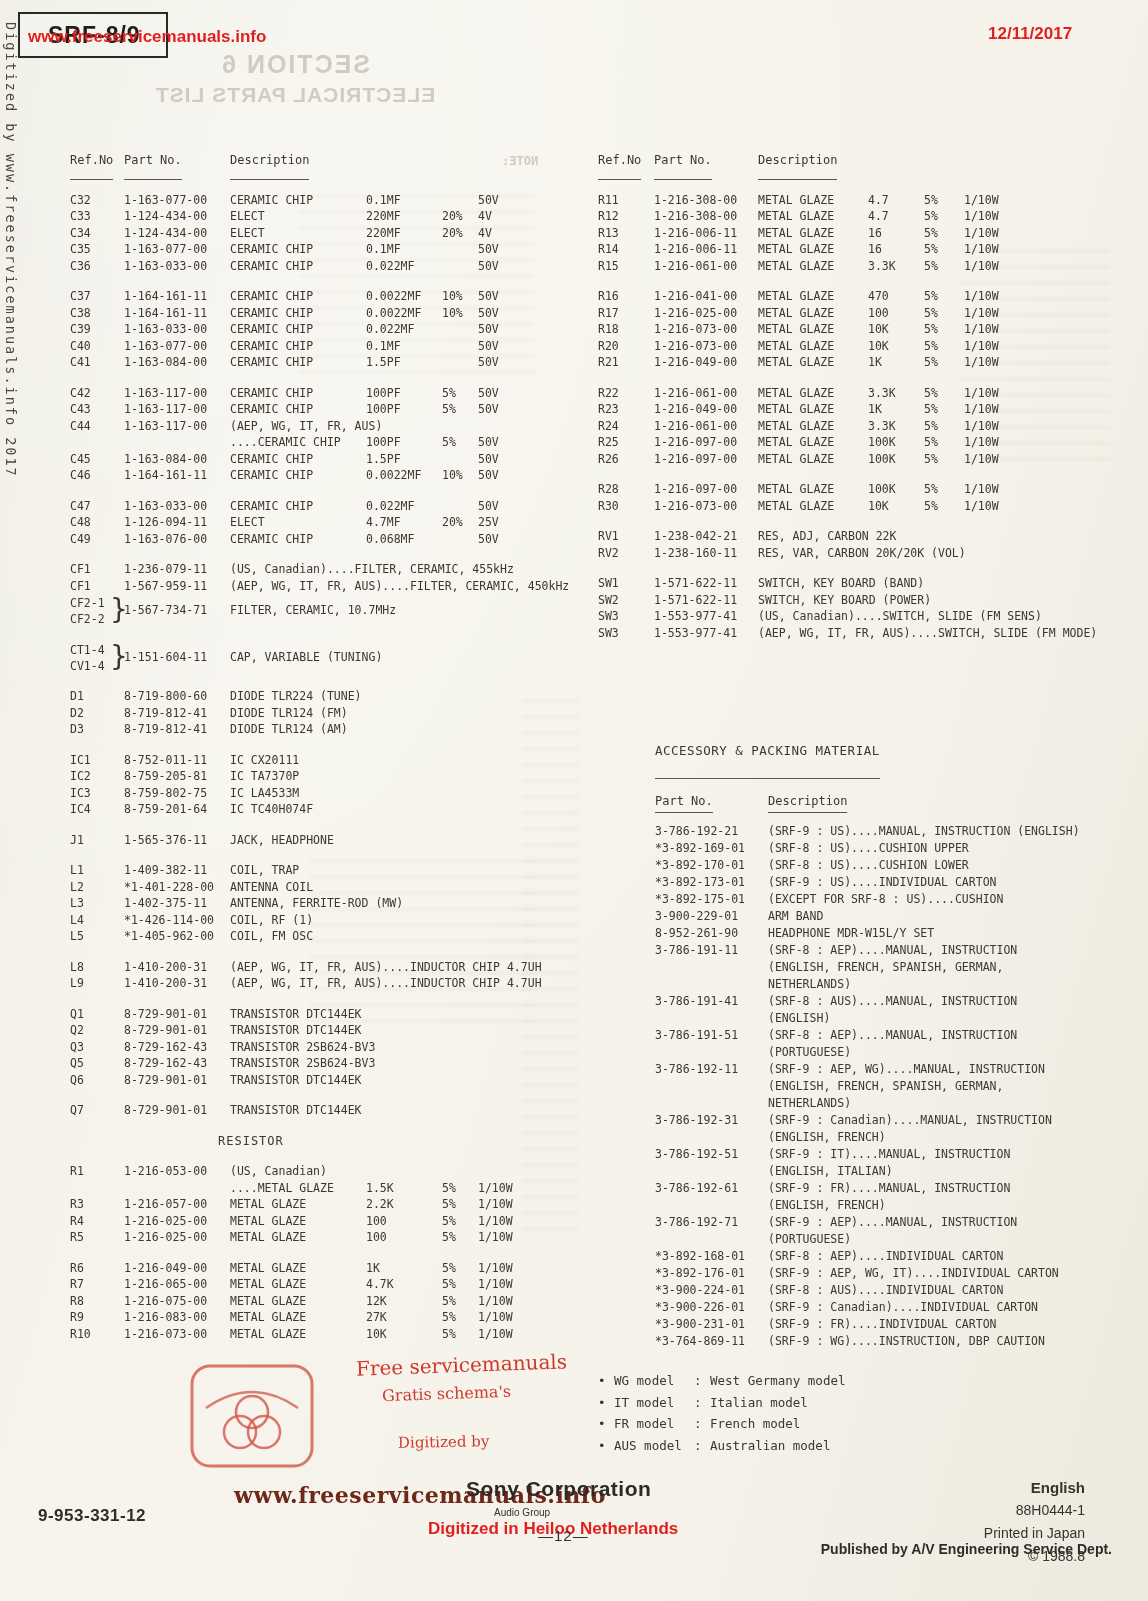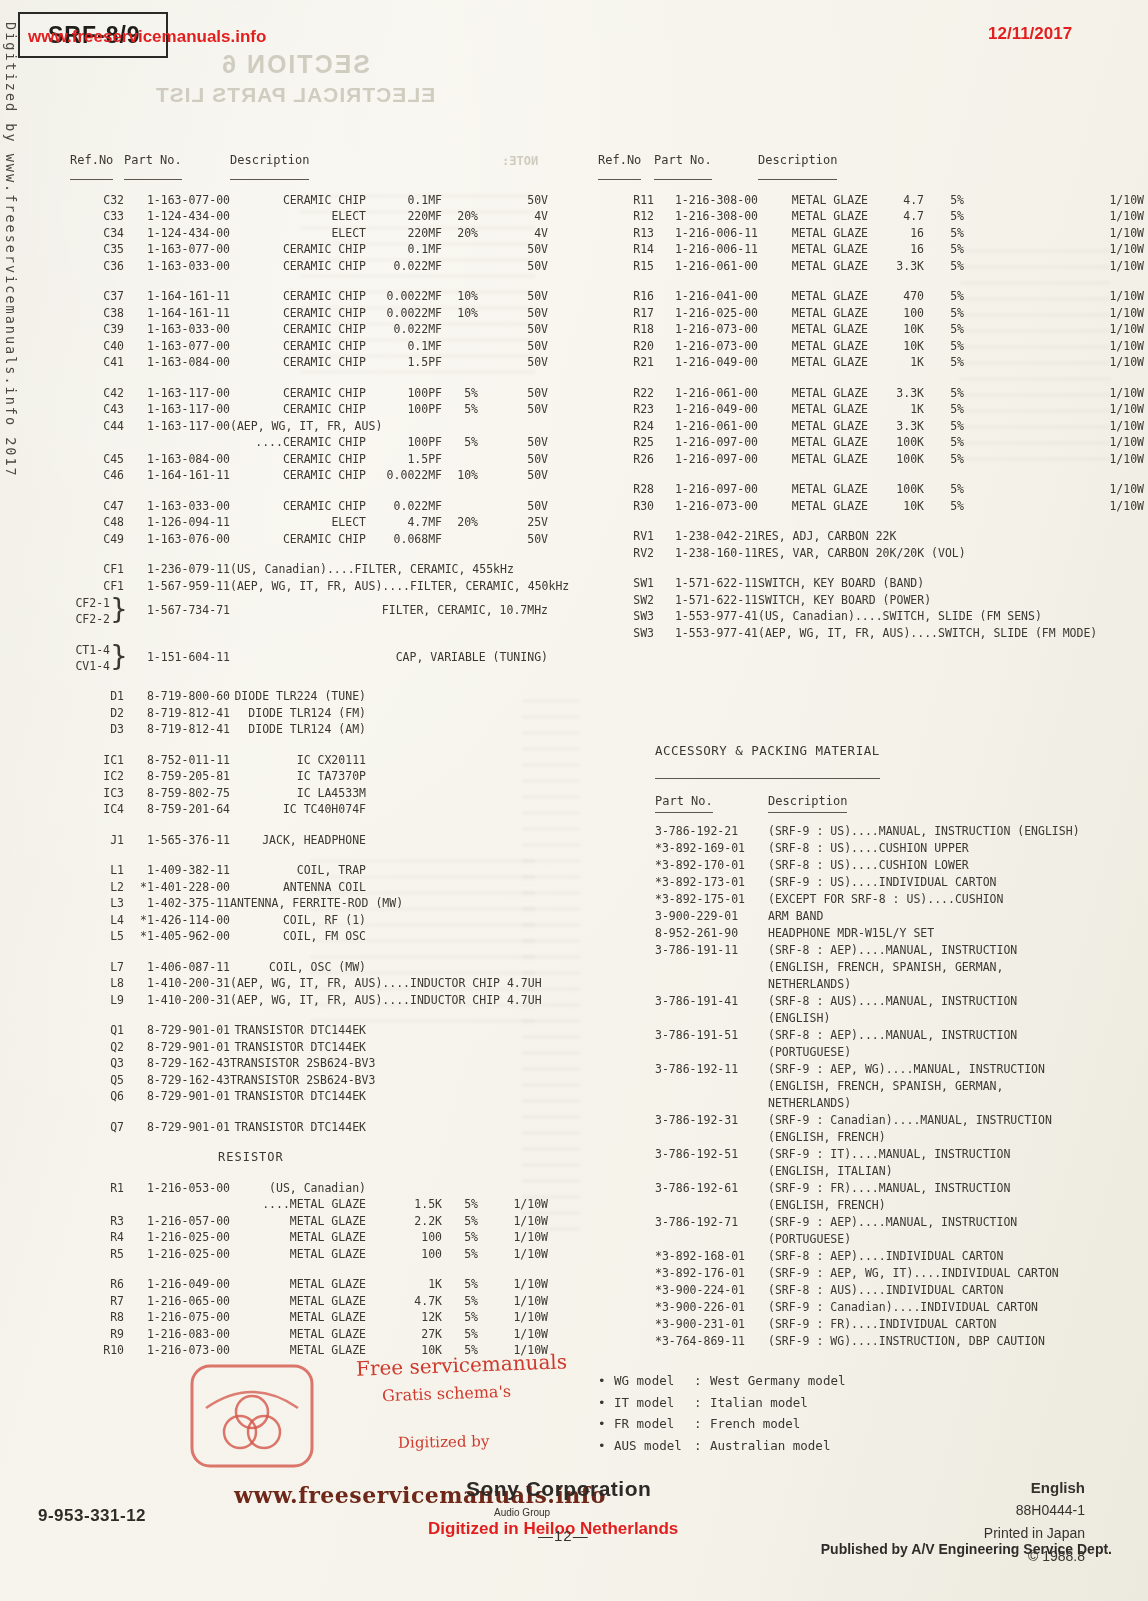--- a/index.html
+++ b/index.html
@@ -34,21 +34,21 @@
   .side-text { position:absolute; left:3px; top:22px; height:1460px;
     writing-mode:vertical-rl; font-size:13.5px; letter-spacing:2px; color:#4b4840; }
   
   .col { position:absolute; top:152px; font-size:11.5px; line-height:16.5px; white-space:nowrap; }
   .left-col  { left:70px;  width:478px; }
   .right-col { left:598px; width:546px; }
   .tbl-head { display:grid; margin-bottom:12px; font-size:12px; color:#3b3731; }
   .left-col  .tbl-head { grid-template-columns:54px 106px 1fr; }
   .right-col .tbl-head { grid-template-columns:56px 104px 1fr; }
   .tbl-head .u { display:inline-block; border-bottom:1px solid #5b574e; padding-bottom:10px; }
-  .group { margin-bottom:14px;text-align:right; }
+  .group { margin-bottom:14px; }
   .row { display:grid; height:16.5px; }
   .left-col  .row { grid-template-columns:54px 106px 136px 76px 36px 1fr; }
   .right-col .row { grid-template-columns:56px 104px 110px 56px 40px 1fr; }
   .c { overflow:visible; }
   .brace-row { display:flex !important; height:33px; align-items:center; }
   .refs { display:flex; flex-direction:column; justify-content:center; width:40px; }
   .refline { height:16px; line-height:16px; }
   .brace { width:14px; font-size:28px; color:#3b3731; font-family:"DejaVu Sans",sans-serif; }
   .brace-row .part { width:106px; }
   .brace-row .desc { flex:1; }
@@ -427,28 +427,20 @@
             <span class="c ref">L5</span>
             <span class="c part">*1-405-962-00</span>
             <span class="c desc">COIL, FM OSC</span>
             <span class="c val"></span>
             <span class="c tol"></span>
             <span class="c volt"></span>
           </div>
         </div>
         <div class="group">
           <div class="row">
-            <span class="c ref">L7</span>
-            <span class="c part">1-406-087-11</span>
-            <span class="c desc">COIL, OSC (MW)</span>
-            <span class="c val"></span>
-            <span class="c tol"></span>
-            <span class="c volt"></span>
-          </div>
-          <div class="row">
             <span class="c ref">L8</span>
             <span class="c part">1-410-200-31</span>
             <span class="c desc">(AEP, WG, IT, FR, AUS)....INDUCTOR CHIP 4.7UH</span>
             <span class="c val"></span>
             <span class="c tol"></span>
             <span class="c volt"></span>
           </div>
           <div class="row">
             <span class="c ref">L9</span>
             <span class="c part">1-410-200-31</span>

